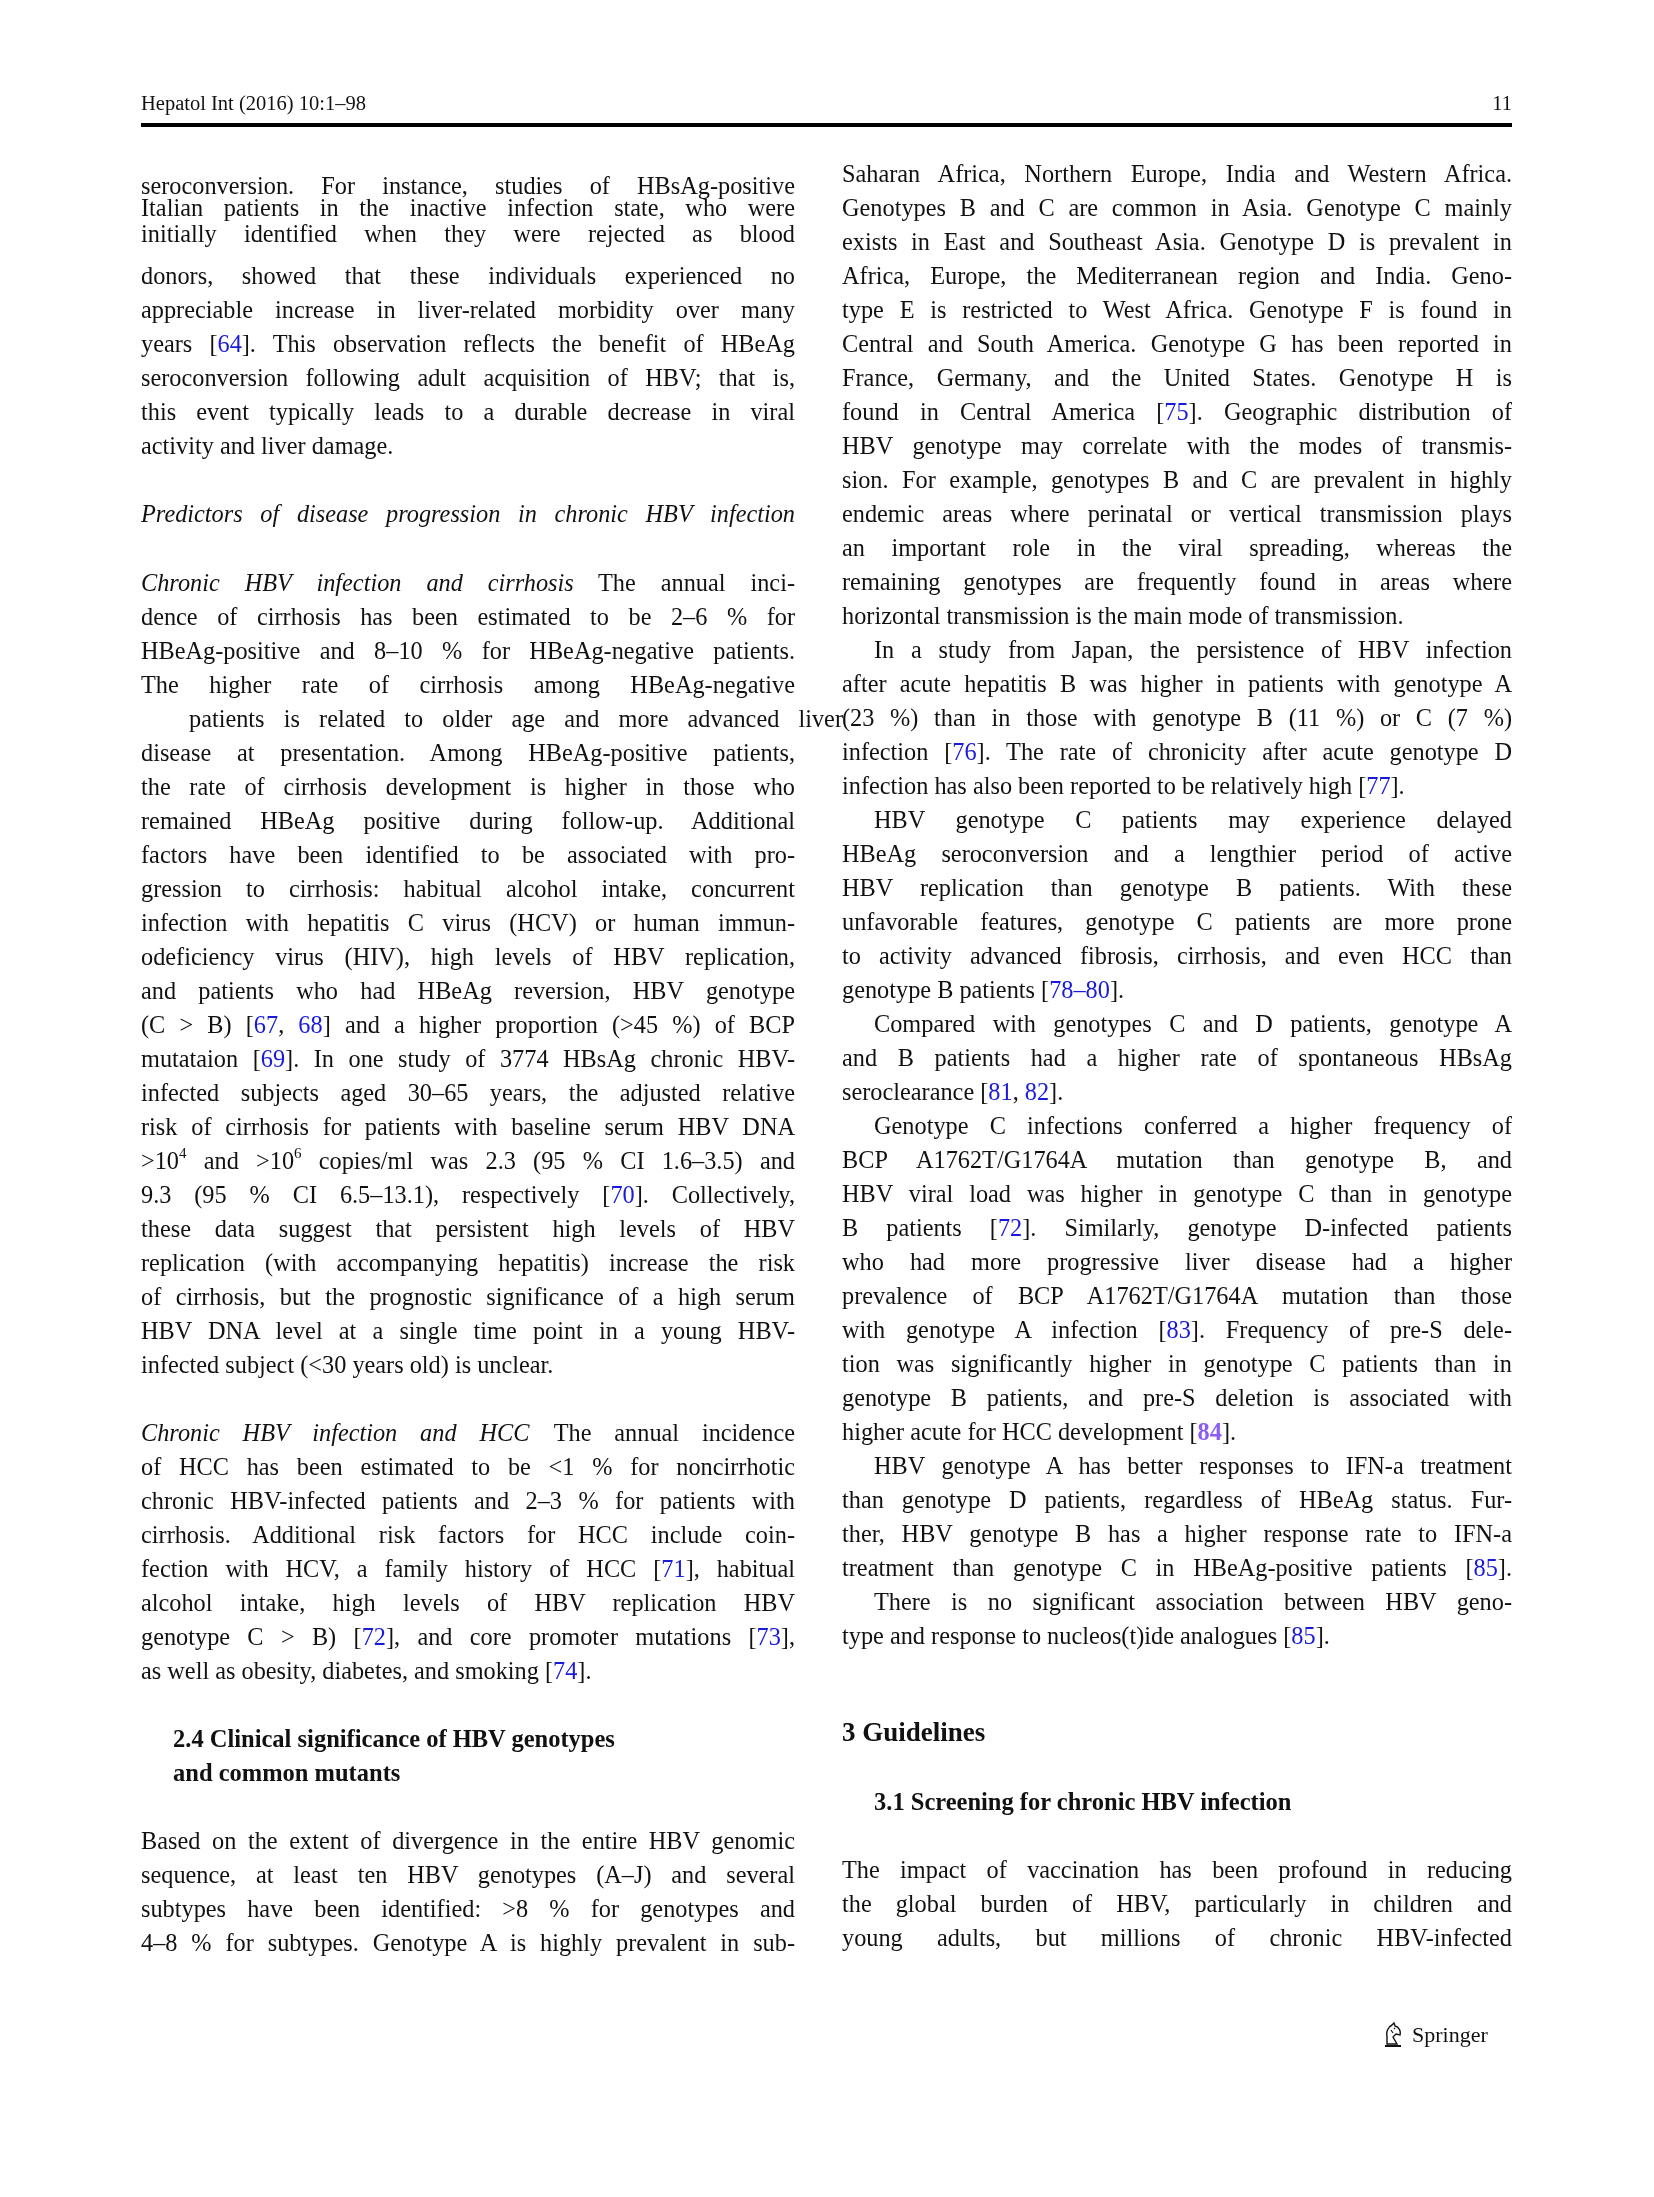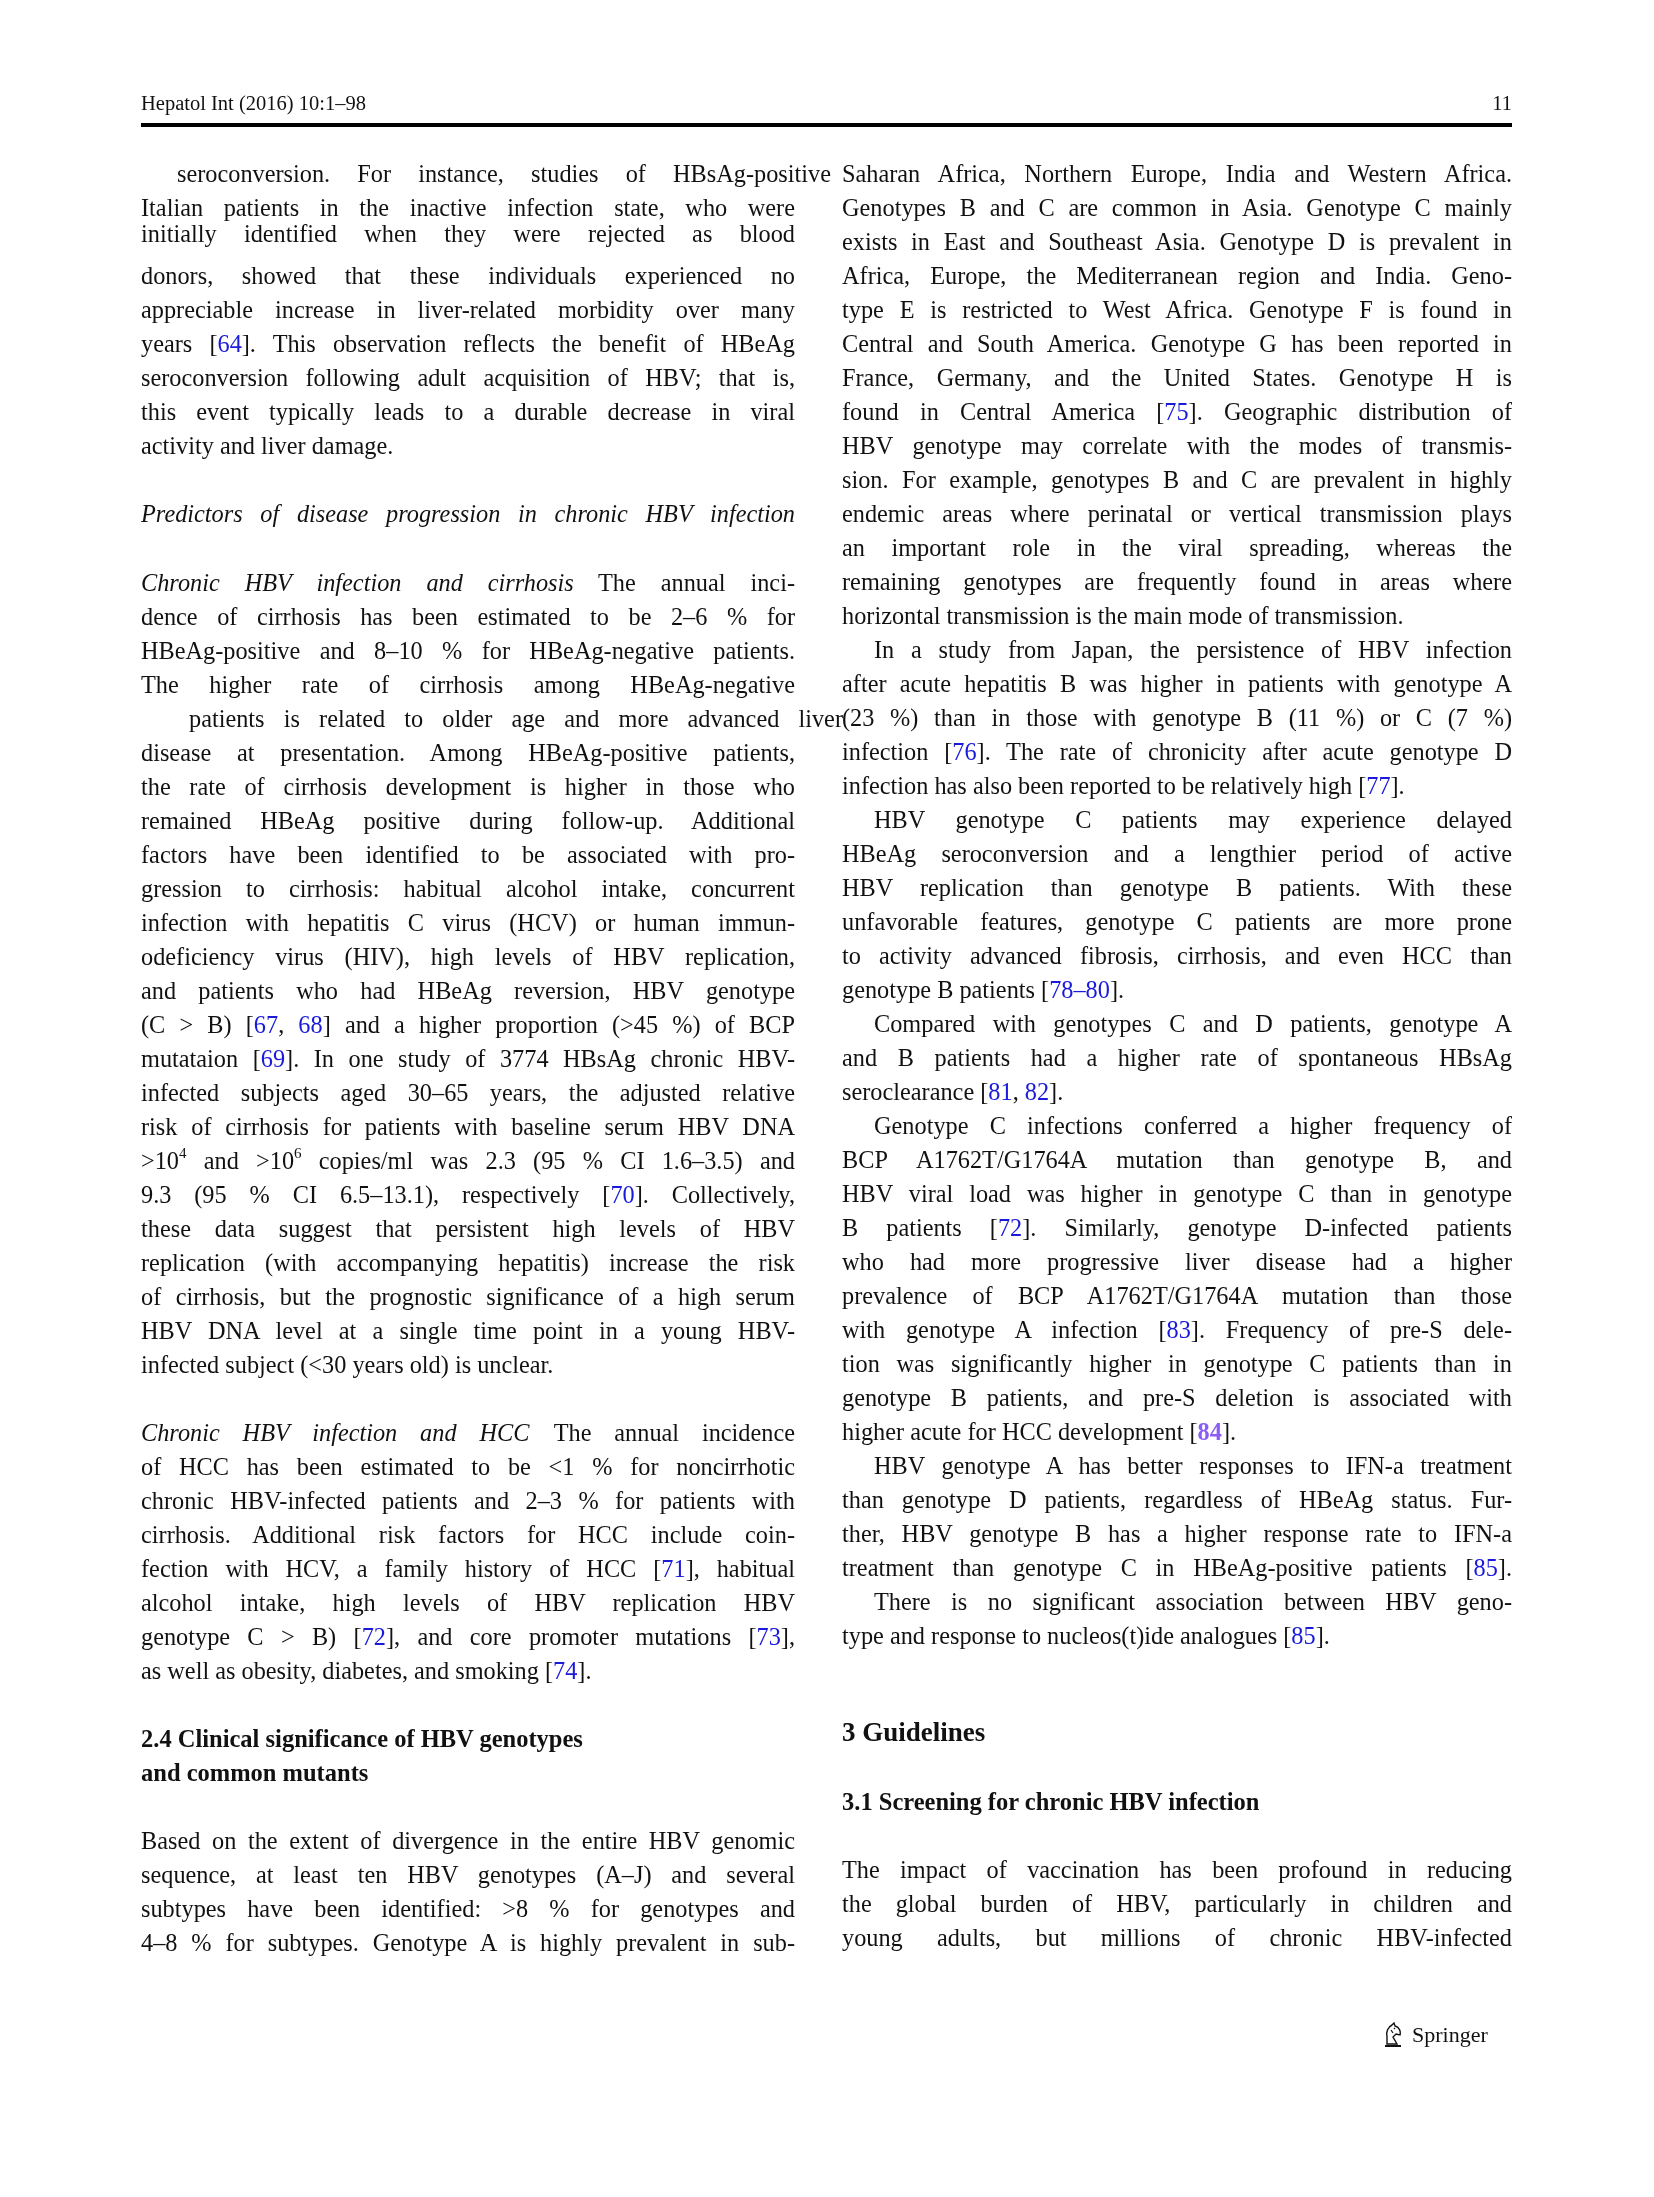--- a/index.html
+++ b/index.html
@@ -11,39 +11,39 @@
   .running-head .pageno { position: absolute; right: 0; top: 0; }
   .rule { position: absolute; top: 123px; left: 141px; width: 1371px; height: 4px; background: #000; }
   .col { position: absolute; top: 0; }
   .col-left { left: 141px; width: 654px; }
   .col-right { left: 842px; width: 670px; }
   .ln { position: absolute; left: 0; width: 100%; height: 34px; font-size: 24.3px; line-height: 34px;
         white-space: nowrap; }
   .ln.j { text-align: justify; text-align-last: justify; white-space: normal; overflow: hidden; }
   .ln.ind { padding-left: 32px; box-sizing: border-box; }
   .it { font-style: italic; }
-  .h2 { font-weight: bold; font-size: 24.5px; }
+  .h2 { font-weight: bold; font-size: 24.5px; margin-left: 32px; }
   .h1 { font-weight: bold; font-size: 27px; }
   .cite { color: #1a1adb; }
   sup { font-size: 15px; line-height: 0; position: relative; top: -2px; }
   .springer { position: absolute; left: 1382px; top: 2018px; height: 34px; display: flex; align-items: center;
               font-size: 22px; }
   .springer svg { margin-right: 8px; }
 </style>
 </head>
 <body>
 
 <div class="running-head">
   <span class="journal">Hepatol Int (2016) 10:1–98</span>
   <span class="pageno">11</span>
 </div>
 <div class="rule"></div>
 
 <div class="col col-left" id="col-left">
-    <div class="ln j" style="top: 157px; margin-left: 36px;"><span>seroconversion. For instance, studies of HBsAg-positive</span></div>
+    <div class="ln j" style="top: 169px;"><span>seroconversion. For instance, studies of HBsAg-positive</span></div>
     <div class="ln j" style="top: 191px;"><span>Italian patients in the inactive infection state, who were</span></div>
     <div class="ln j" style="top: 217px;"><span>initially identified when they were rejected as blood</span></div>
     <div class="ln j" style="top: 259px;"><span>donors, showed that these individuals experienced no</span></div>
     <div class="ln j" style="top: 293px;"><span>appreciable increase in liver-related morbidity over many</span></div>
     <div class="ln j" style="top: 327px;"><span>years [</span><a class="cite" style="color: rgb(26, 26, 219);">64</a><span>]. This observation reflects the benefit of HBeAg</span></div>
     <div class="ln j" style="top: 361px;"><span>seroconversion following adult acquisition of HBV; that is,</span></div>
     <div class="ln j" style="top: 395px;"><span>this event typically leads to a durable decrease in viral</span></div>
     <div class="ln" style="top: 429px;"><span>activity and liver damage.</span></div>
     <div class="ln j it" style="top: 497px;"><span>Predictors of disease progression in chronic HBV infection</span></div>
     <div class="ln j" style="top: 566px;"><span class="it">Chronic HBV infection and cirrhosis</span> <span>The annual inci-</span></div>

